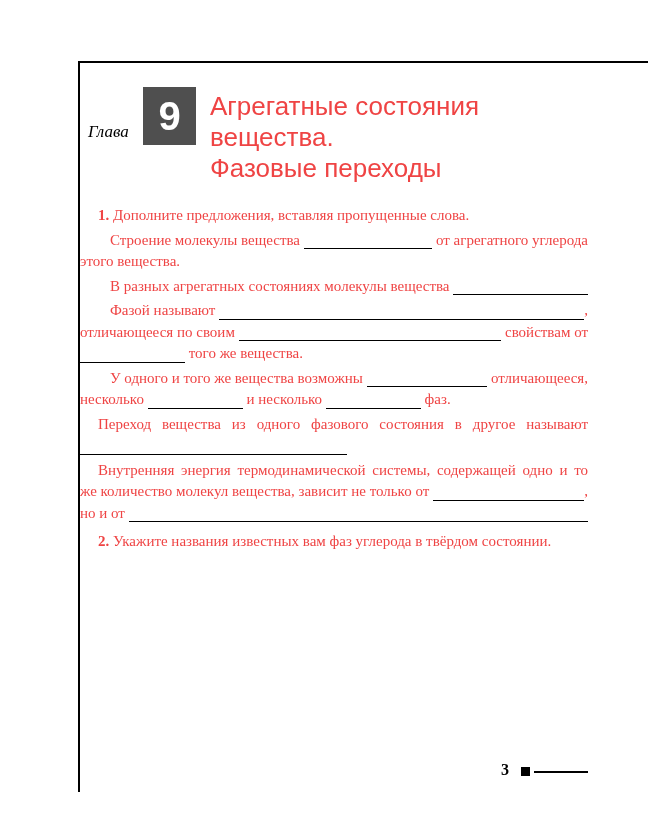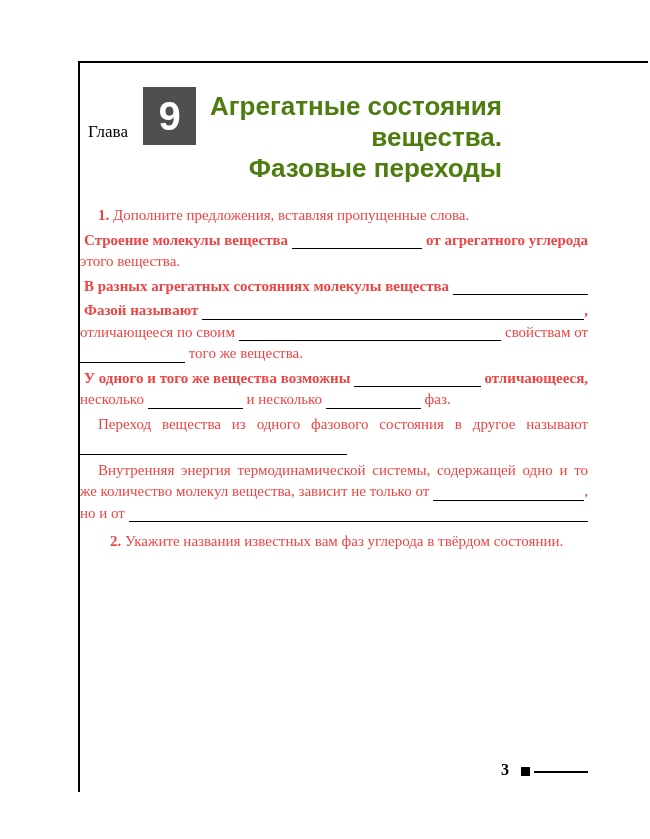--- a/index.html
+++ b/index.html
@@ -11,52 +11,52 @@
   }
   .page { position:relative; width:650px; height:839px; background:#fff; overflow:hidden; }
 
   
   .frame-top  { position:absolute; left:78px; top:61px; width:570px; height:2px; background:#000; }
   .frame-left { position:absolute; left:78px; top:61px; width:2px; height:731px; background:#000; }
 
   
   .chapter-label {
     position:absolute; left:88px; top:122px;
-    font-size:17px; font-family:"Liberation Serif", serif;
+    font-style:italic; font-size:17px; font-family:"Liberation Serif", serif;
   }
   .chapter-box {
     position:absolute; left:143px; top:87px; width:53px; height:58px;
     background:#4f4f4f; color:#fff;
     display:flex; align-items:center; justify-content:center;
     font-family:"Liberation Sans", sans-serif; font-weight:bold; font-size:40px;
   }
   .title {
     position:absolute; left:210px; top:91px;
-    font-family:"Liberation Sans", sans-serif; font-weight:700;
-    font-size:26px; line-height:31px; color:#4d7c0f;text-align:right;
+    font-family:"Liberation Sans", sans-serif; font-weight:400;
+    font-size:26px; line-height:31px; color:#ef4444;
   }
 
   
   .content {
     position:absolute; left:80px; top:205px; width:508px;
     font-size:15px; color:#ef4444;
   }
   .line { line-height:21.5px; min-height:21.5px; }
   .flex { display:flex; align-items:flex-end; }
   .flex .t { flex:0 0 auto; white-space:pre; }
   .blank { flex:0 0 auto; border-bottom:1px solid #000; margin-bottom:2px; height:4px; }
   .grow  { flex:1 1 auto; }
   .w95  { width:95px; }
   .w105 { width:105px; }
   .w267 { width:267px; }
   .indent { text-indent:18px; }
-  .flex.indent { padding-left:4px; text-indent:0;font-weight:bold; }
+  .flex.indent { padding-left:30px; text-indent:0; }
   .stretch { text-align:justify; text-align-last:justify; }
   .pstart { margin-top:3px; }
-  .ex2 { margin-top:7px;margin-left:12px; }
+  .ex2 { margin-top:7px; }
   .b { font-weight:bold; }
 
   
   .page-number  { position:absolute; left:501px; top:761px; font-weight:bold; font-size:16px; }
   .footer-square{ position:absolute; left:521px; top:767px; width:9px; height:9px; background:#000; }
   .footer-line  { position:absolute; left:534px; top:771px; width:54px; height:2px; background:#000; }
 </style>
 </head>
 <body>
 

